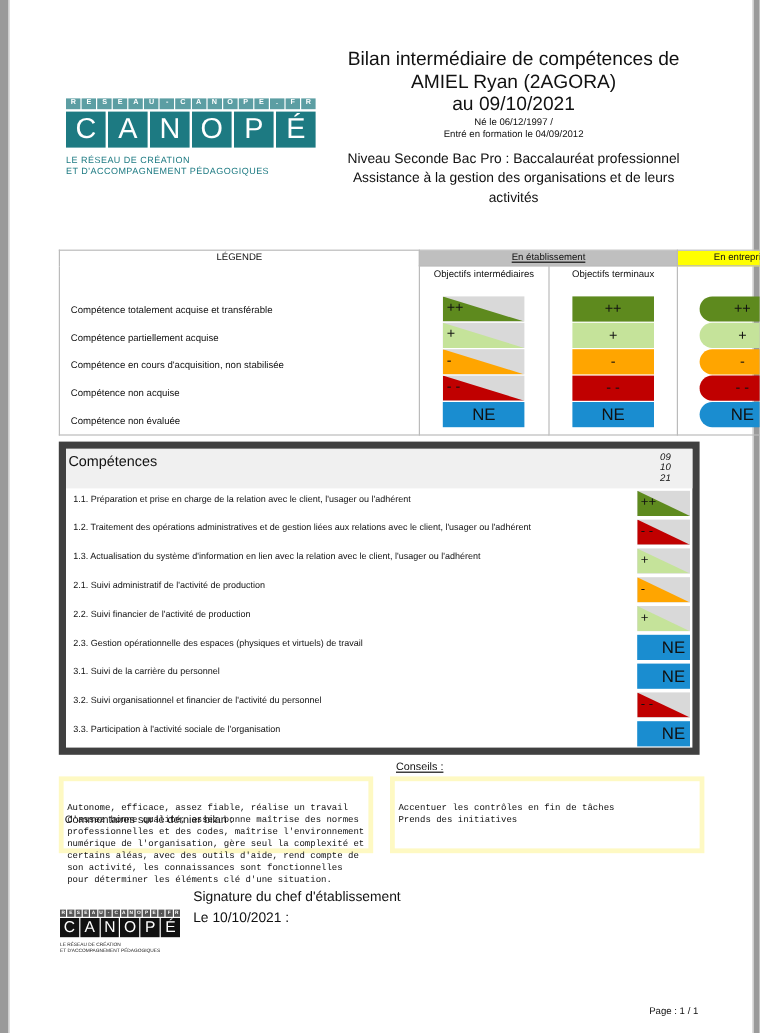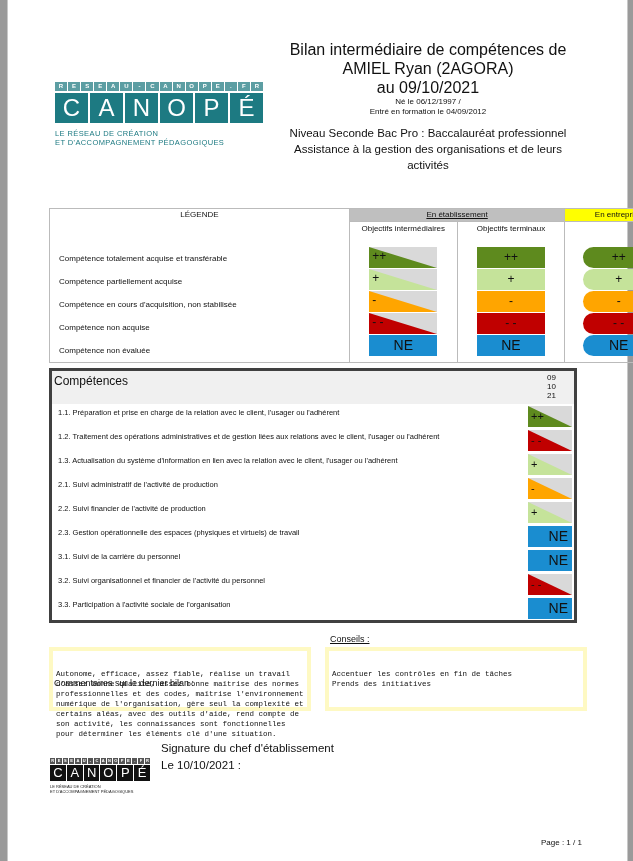--- a/index.html
+++ b/index.html
@@ -27,24 +27,24 @@
   .hdr-yellow { background:#ffff00; text-align:center; height:12px; line-height:12px; }
   .lg-row { height:23px; line-height:23px; padding-left:9px; }
   .cell { position:relative; width:68px; height:21px; margin:1px auto; font-size:12px; line-height:21px; text-align:center; }
   .tri { background:#d9d9d9; overflow:hidden; }
   .tri .fill { position:absolute; left:0; top:0; width:100%; height:100%; }
   .tri .sym { position:absolute; left:3px; top:0; font-size:12px; line-height:18px; }
   .rect { }
   .pill { border-radius:11px; width:72px; }
   .ne { font-size:14px; }
 
-  .comp { position:absolute; left:49px; top:368px; width:522px; height:249px; border:3px solid #404040; font-size:7.5px; }
+  .comp { position:absolute; left:49px; top:368px; width:522px; height:249px; border:6px solid #404040; font-size:7.5px; }
   .comp-hdr { background:#f0f0f0; height:33px; position:relative; }
   .comp-title { position:absolute; left:2px; top:3px; font-size:12px; }
-  .comp-date { position:absolute; right:18px; top:2px; font-size:8px; line-height:9px; text-align:center; }
+  .comp-date { position:absolute; right:18px; top:2px; font-size:8px; line-height:9px; text-align:center;font-style:italic; }
   .comp-row { position:relative; height:24px; }
   .comp-row .lbl { position:absolute; left:6px; top:4px;text-align:center; }
   .comp-row .badge { position:absolute; right:2px; top:2px; width:44px; height:21px; }
   .badge .sym { position:absolute; left:3px; top:2px; font-size:11px; line-height:16px; }
   .badge.ne-b { background:#1a8dd0; font-size:14px; line-height:21px; text-align:right; padding-right:4px; box-sizing:border-box; }
 
   .box-title { position:absolute; font-size:9px; }
   .box { position:absolute; border:4px solid #fef9c3; font-size:7.5px; line-height:10px; padding:18px 3px; box-sizing:border-box;font-family:Liberation Mono, monospace; }
   .sig { position:absolute; left:161px; top:740px; font-size:11.5px; line-height:17px; }
   .pagenum { position:absolute; left:541px; top:838px; font-size:8px; }

